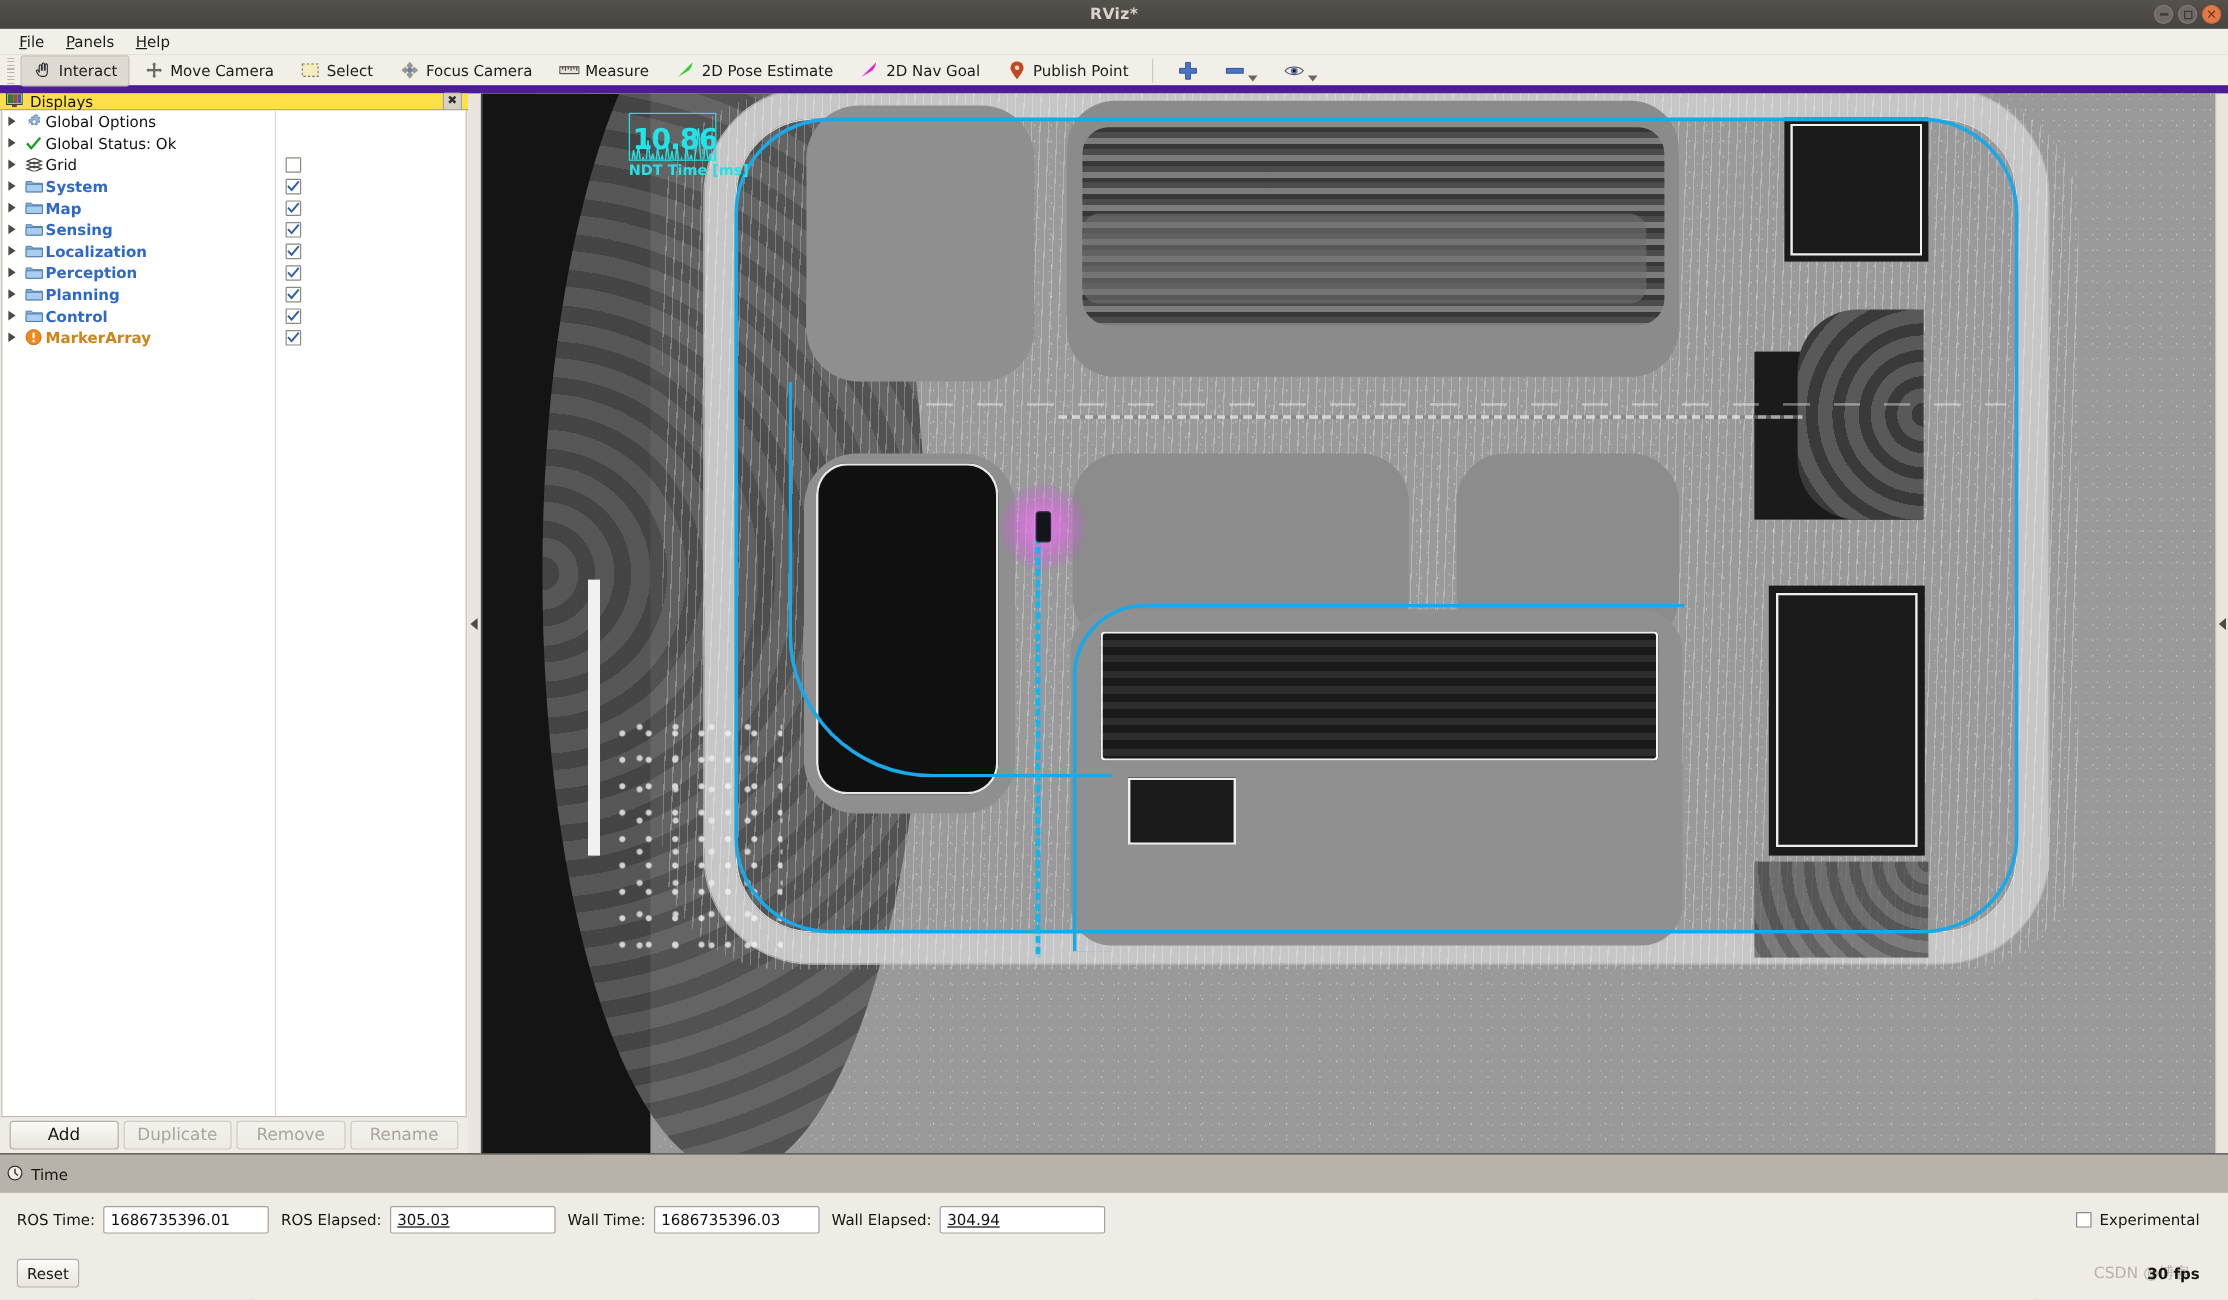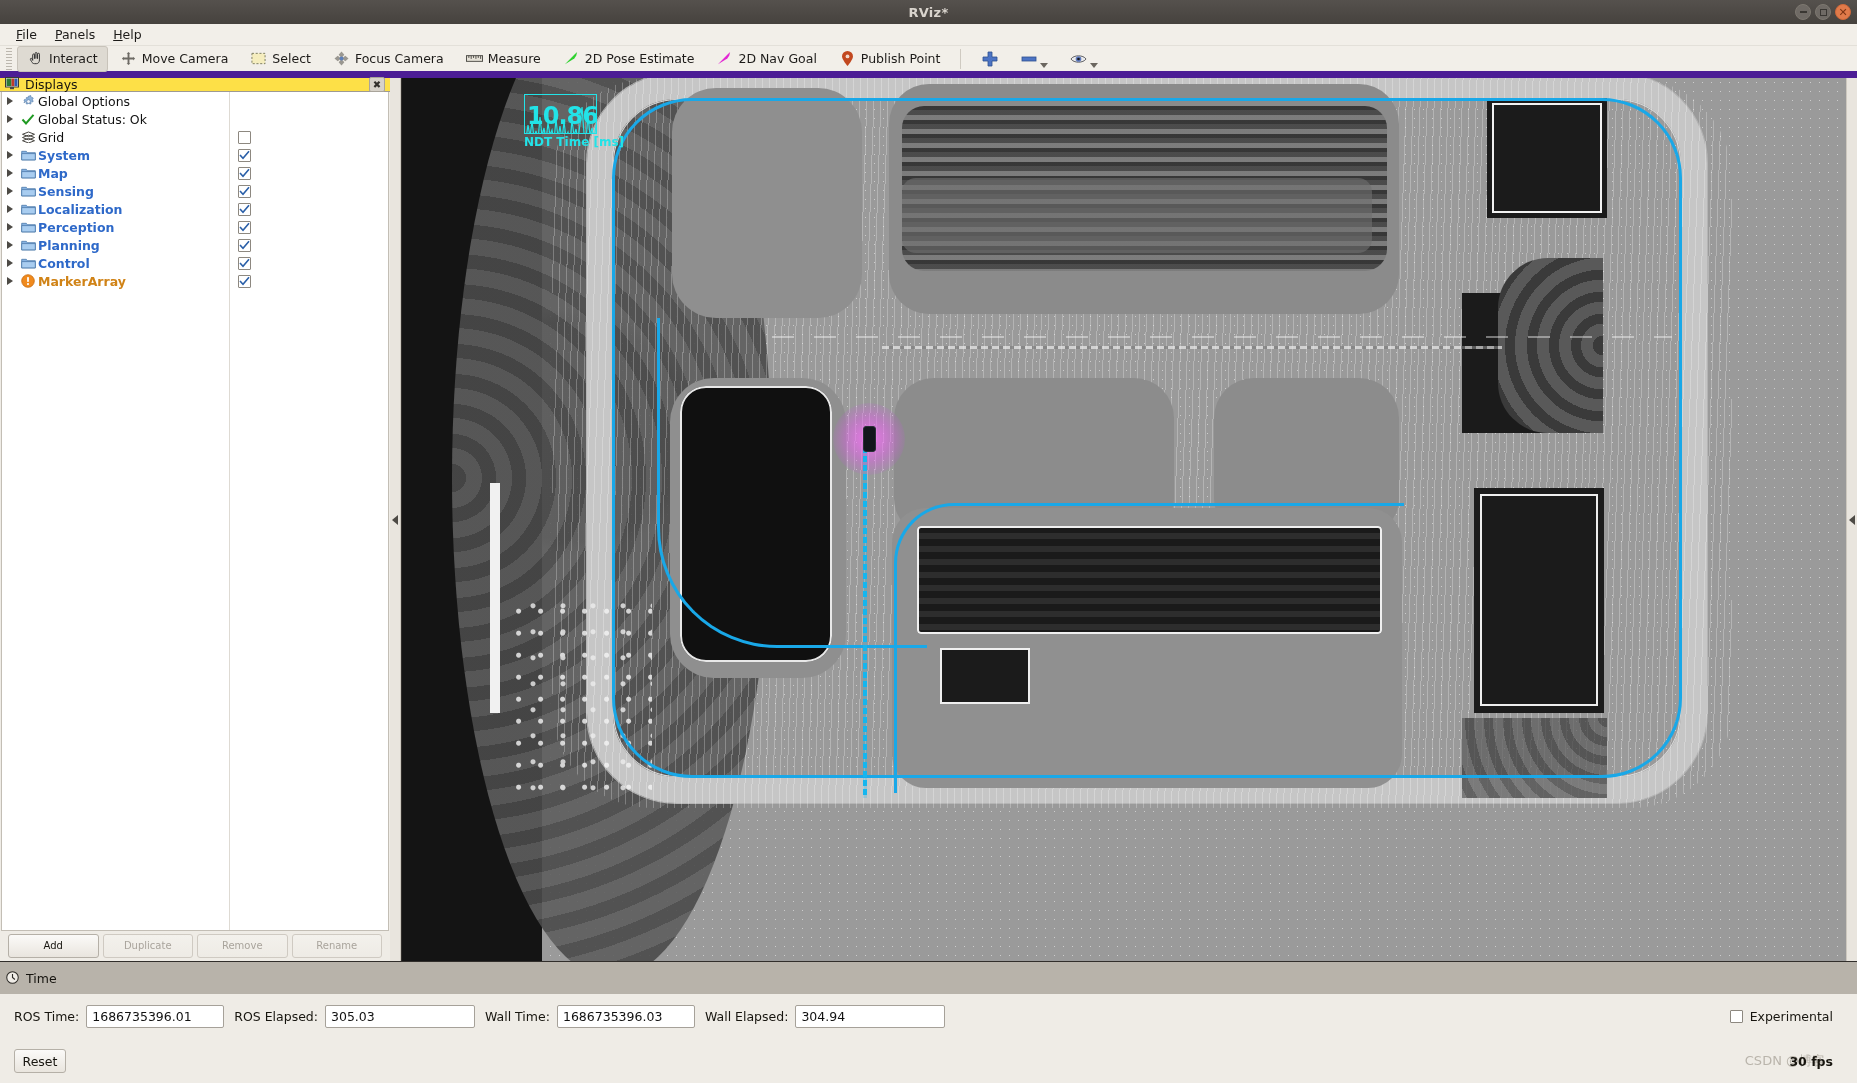--- a/index.html
+++ b/index.html
@@ -131,21 +131,21 @@
   }
   .tcheck svg { display:block; }
 
   .btnrow {
     height: 30px; display: flex; align-items: center; gap: 4px;
     padding: 3px 8px 4px 8px;
   }
   .btn {
     flex: 1 1 0; height: 24px; border: 1px solid #b5b0a7; border-radius: 3px;
     background: linear-gradient(to bottom,#fbfaf8,#e9e5de);
-    font-size: 10px; color: #17150f; display:flex;
+    font-size: 14px; color: #17150f; display:flex;
     align-items:center; justify-content:center;
   }
   .btn.disabled { color: #a9a49c; border-color: #cfcac2;
     background: linear-gradient(to bottom,#f3f1ec,#eeebe5); text-align: center; }
 
   
   .view3d {
     flex: 1 1 auto; position: relative; overflow: hidden;
     background: #9e9e9e;
     border-left: 1px solid #312e2b;
@@ -220,21 +220,21 @@
     gap: 10px; position: relative;
   }
   .tfield { display: flex; align-items: center; gap: 7px; }
   .tfield label { font-size: 12.5px; color: #17150f; white-space: nowrap; }
   .tfield input {
     height: 23px; border: 1px solid #a6a199; border-radius: 2px;
     background: #fff; font-size: 12.5px; padding: 0 5px;
     font-family: "DejaVu Sans", sans-serif; color: #111;
   }
   .w-long { width: 138px; }
-  .w-short { width: 150px; }
+  .w-short { width: 138px; text-decoration: underline; }
   .exp-wrap {
     position: absolute; right: 24px; display: flex; align-items: center; gap: 7px;
   }
   .exp-box {
     width: 13px; height: 13px; border: 1px solid #8d8880; background: #fff;
     border-radius: 1px;
   }
   .exp-wrap span { font-size: 12.5px; color: #17150f; }
 
   .footer {

